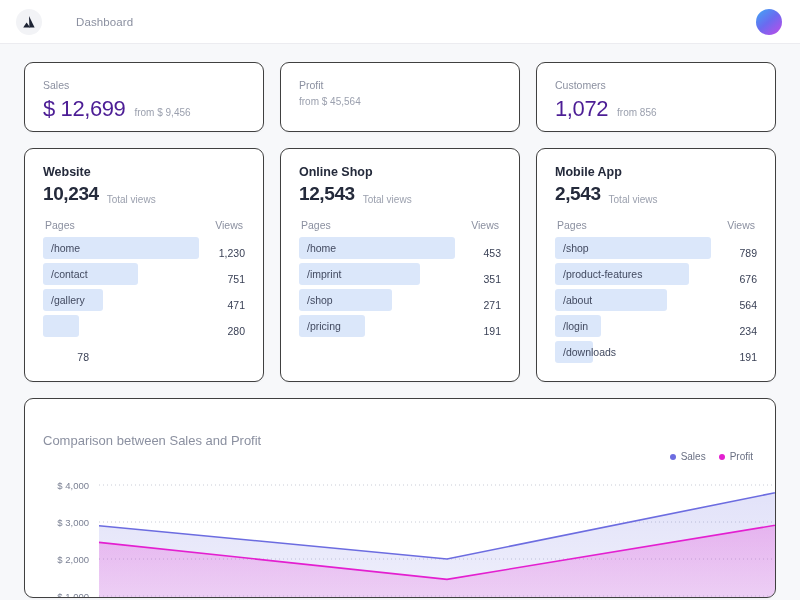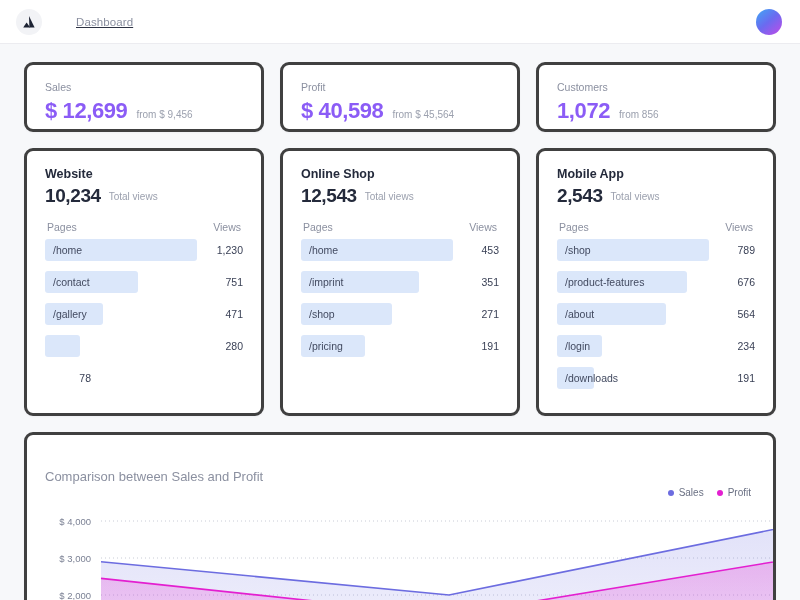--- a/index.html
+++ b/index.html
@@ -19,21 +19,20 @@
 
   
   .topbar {
     height: 44px;
     background: #ffffff;
     display: flex;
     align-items: center;
     padding: 0 18px 0 16px;
     border-bottom: 1px solid #ececf0;
     position: relative;
-    text-decoration: underline;
   }
 
   .logo {
     width: 26px;
     height: 26px;
     border-radius: 50%;
     background: #f2f3f6;
     display: flex;
     align-items: center;
     justify-content: center;
@@ -90,21 +89,21 @@
     padding: 18px 24px 0 24px;
   }
 
   .row {
     display: flex;
     gap: 16px;
   }
 
   .card {
     background: #ffffff;
-    border: 3px solid #404040;
+    border: 1px solid #404040;
     border-radius: 9px;
     box-shadow: 0 1px 2px rgba(25,30,50,0.035);
     flex: 1 1 0;
     min-width: 0;
   }
 
   
   .kpi {
     padding: 16px 18px 18px 18px;
     height: 70px;
@@ -117,22 +116,22 @@
   }
 
   .kpi-row {
     display: flex;
     align-items: baseline;
     gap: 9px;
   }
 
   .kpi-value {
     font-size: 22px;
-    font-weight: bold;
-    color: #8b5cf6;
+    font-weight: normal;
+    color: #4c1d95;
     letter-spacing: -0.4px;
   }
 
   .kpi-sub {
     font-size: 10px;
     color: #9ba0ae;
   }
 
   
   .srcrow { margin-top: 16px; }
@@ -143,21 +142,21 @@
 
   .src-title {
     font-size: 12.5px;
     font-weight: bold;
     color: #242a3b;
     margin-bottom: 4px;
   }
 
   .src-totrow {
     display: flex;
-    align-items: center;
+    align-items: flex-end;
     gap: 8px;
     margin-bottom: 14px;
   }
 
   .src-total {
     font-size: 19px;
     font-weight: bold;
     color: #242a3b;
     letter-spacing: -0.4px;
   }
@@ -170,23 +169,23 @@
   .tbl-head {
     display: flex;
     justify-content: space-between;
     font-size: 10.5px;
     color: #8b90a0;
     padding: 0 2px 6px 2px;
   }
 
   .tbl-row {
     display: flex;
-    align-items: center;
+    align-items: flex-end;
     height: 22px;
-    margin-bottom: 10px;
+    margin-bottom: 4px;
     position: relative;
   }
 
   .bar-wrap {
     flex: 1 1 auto;
     position: relative;
     height: 22px;
     min-width: 0;
   }
 
@@ -290,21 +289,20 @@
     <div class="card kpi">
       <div class="kpi-label">Sales</div>
       <div class="kpi-row">
         <div class="kpi-value">$ 12,699</div>
         <div class="kpi-sub">from $ 9,456</div>
       </div>
     </div>
     <div class="card kpi">
       <div class="kpi-label">Profit</div>
       <div class="kpi-row">
-        <div class="kpi-value">$ 40,598</div>
         <div class="kpi-sub">from $ 45,564</div>
       </div>
     </div>
     <div class="card kpi">
       <div class="kpi-label">Customers</div>
       <div class="kpi-row">
         <div class="kpi-value">1,072</div>
         <div class="kpi-sub">from 856</div>
       </div>
     </div>

